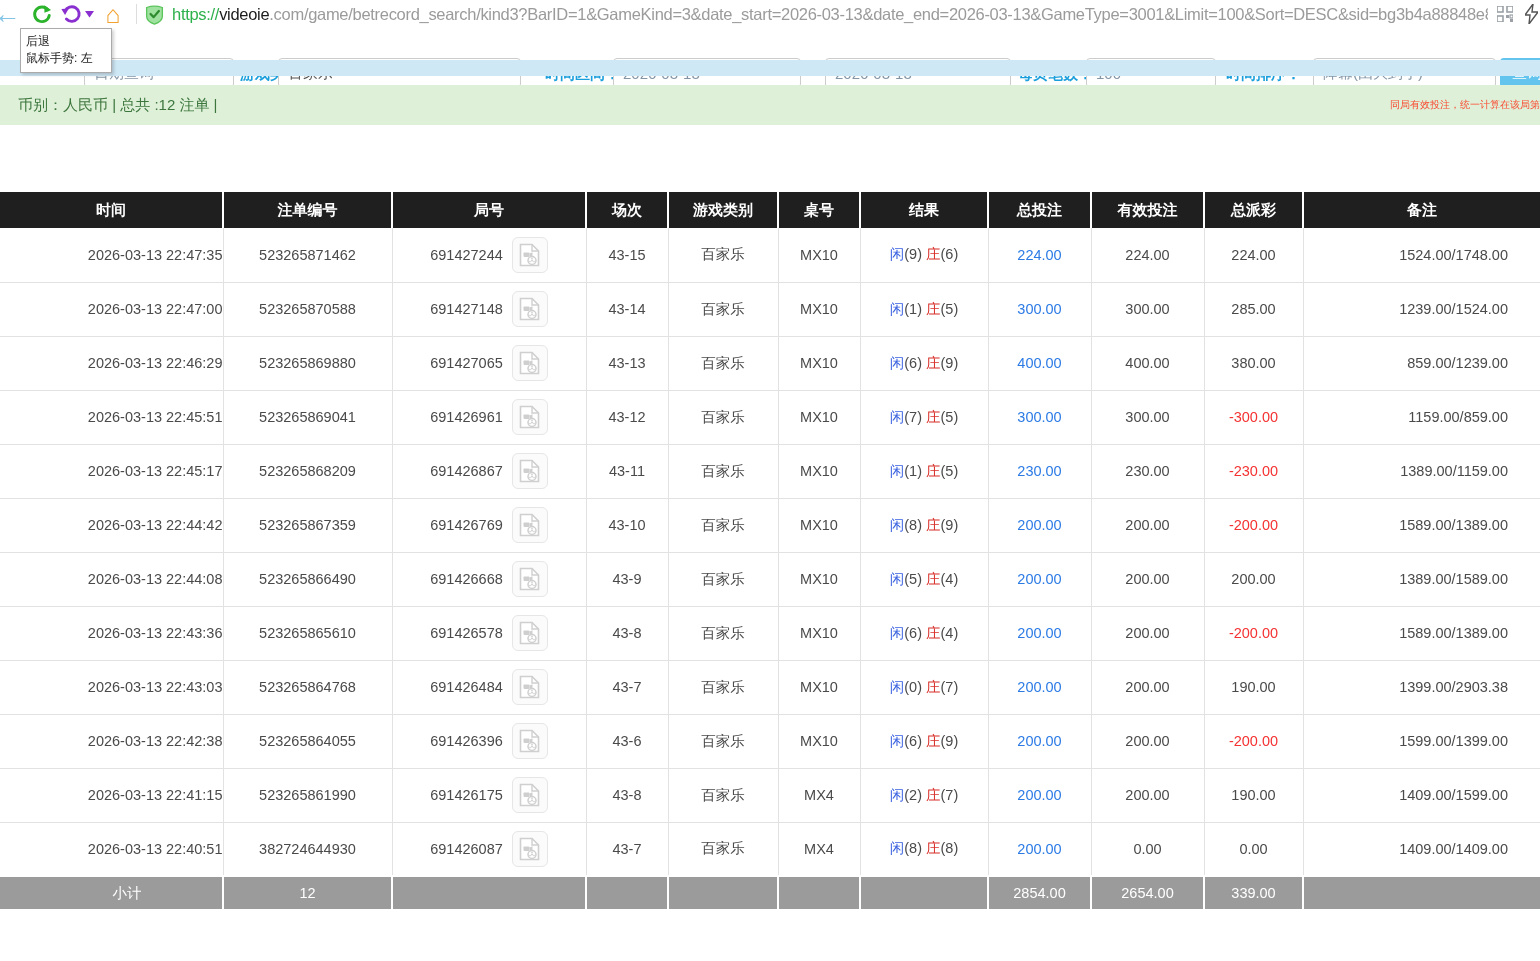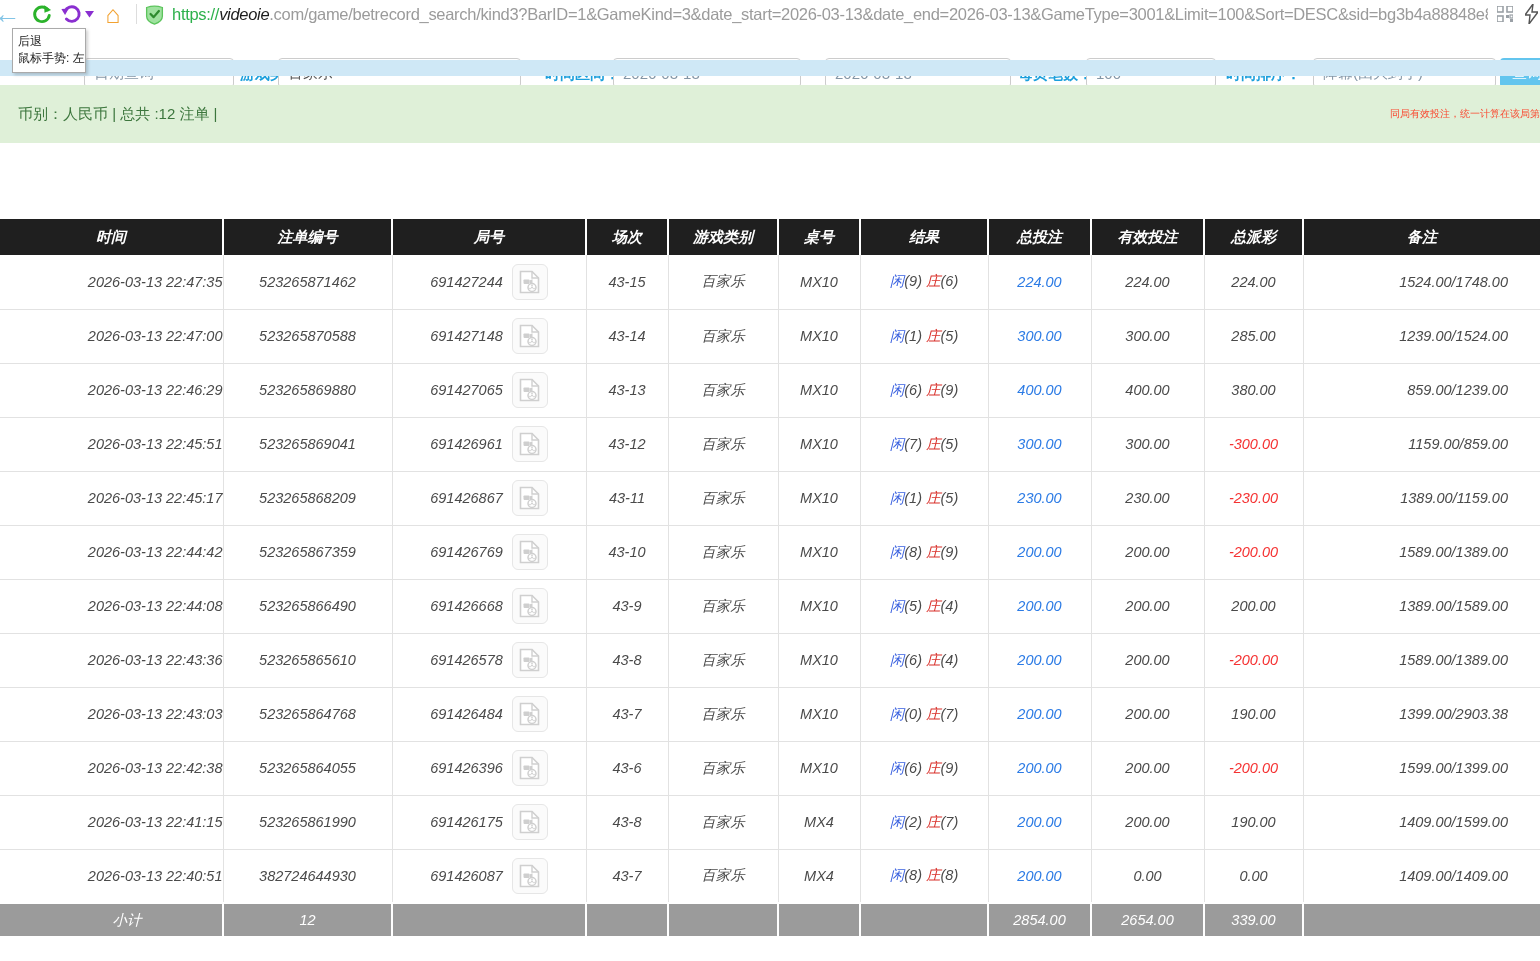--- a/index.html
+++ b/index.html
@@ -15,50 +15,50 @@
   .undo-icon    { left:58px;  width:26px; }
   .undo-caret   { left:84px;  width:10px; }
   .home-icon    { left:100px; width:26px; color:#f2a231; font-size:25px; }
   .tb-sep { position:absolute; left:136px; top:4px; width:1px; height:20px; background:#ddd; }
   .shield-icon  { left:142px; width:24px; }
   .qr-icon      { left:1494px; width:22px; }
   .bolt-icon    { left:1522px; width:18px; }
   .url-box { position:absolute; left:172px; top:0; width:1316px; height:28px; line-height:28px;
              font-size:16.5px; letter-spacing:-0.3px; white-space:nowrap; overflow:hidden; cursor:text; }
   .url-scheme { color:#2db14c; }
-  .url-domain { color:#1c1c1c;font-style:italic; }
+  .url-domain { color:#1c1c1c; }
   .url-rest   { color:#9b9b9b; }
 
   
   .filter-bar { position:absolute; top:28px; left:0; width:1540px; height:34px; background:#fff; }
   .blue-strip { position:absolute; top:60px; left:0; width:1540px; height:16px; background:#cfe8f6; }
   .f-label { position:absolute; top:32px; height:28px; line-height:28px; color:#1b9fdc; font-weight:bold; font-size:15px; white-space:nowrap; }
   .sel { position:absolute; top:30px; height:30px; background:#fff; border:1px solid #ccc; border-radius:4px;
          display:flex; align-items:center; cursor:pointer; }
   .sel-text { flex:1; padding-left:9px; font-size:15px; color:#8496a6; white-space:nowrap; overflow:hidden; }
   .sel-text.dark { color:#555; }
   .sel-arrow-box { width:30px; height:100%; display:flex; align-items:center; justify-content:center; }
   .tri { width:0; height:0; border-left:5px solid transparent; border-right:5px solid transparent; border-top:6px solid #8a8a8a; }
   .tilde { position:absolute; top:32px; height:28px; line-height:28px; color:#8496a6; font-size:15px; }
   .search-btn { position:absolute; top:30px; left:1500px; width:58px; height:30px; background:#63c5ee; color:#fff;
                 border:none; border-radius:4px; font-size:15px; cursor:pointer; text-align:left; padding-left:12px; }
 
   
-  .tooltip { position:absolute; top:28px; left:12px; width:74px; background:#fff; border:1px solid #aaa;
+  .tooltip { position:absolute; top:28px; left:20px; width:92px; background:#fff; border:1px solid #aaa;
              box-shadow:2px 2px 3px rgba(0,0,0,0.18); padding:4px 5px 5px 5px; z-index:20; }
   .tooltip div { font-size:12px; color:#222; line-height:17px; white-space:nowrap; }
 
   
-  .summary-bar { position:absolute; top:85px; left:0; width:1540px; height:58px; background:#dff0d8;
+  .summary-bar { position:absolute; top:85px; left:0; width:1540px; height:40px; background:#dff0d8;
                  display:flex; align-items:center; overflow:hidden; }
   .summary-left  { margin-left:18px; color:#3c763d; font-size:15px; white-space:nowrap; }
   .summary-right { margin-left:auto; color:#f94b33; font-size:10px; white-space:nowrap; }
 
   
-  table.records { position:absolute; top:219px; left:0; width:1540px; border-collapse:collapse; table-layout:fixed;font-style:italic; }
+  table.records { position:absolute; top:192px; left:0; width:1540px; border-collapse:collapse; table-layout:fixed; }
   thead th { background:#1f1f1f; color:#fff; font-size:15px; font-weight:bold; height:36px;
              border-right:2px solid #fff; text-align:center; }
   thead th:last-child { border-right:none; }
   tbody td { height:54px; background:#fff; border:1px solid #e2e2e2; text-align:center;
              font-size:14.5px; color:#4a4a4a; overflow:hidden; white-space:nowrap; }
   tbody tr:first-child td { border-top:none; }
   tbody td:first-child { border-left:none;text-align:right; }
   tbody td:last-child  { border-right:none; }
   td.remark { text-align:right; padding-right:32px; }
   .round-wrap { display:flex; align-items:center; justify-content:center; gap:9px; }

